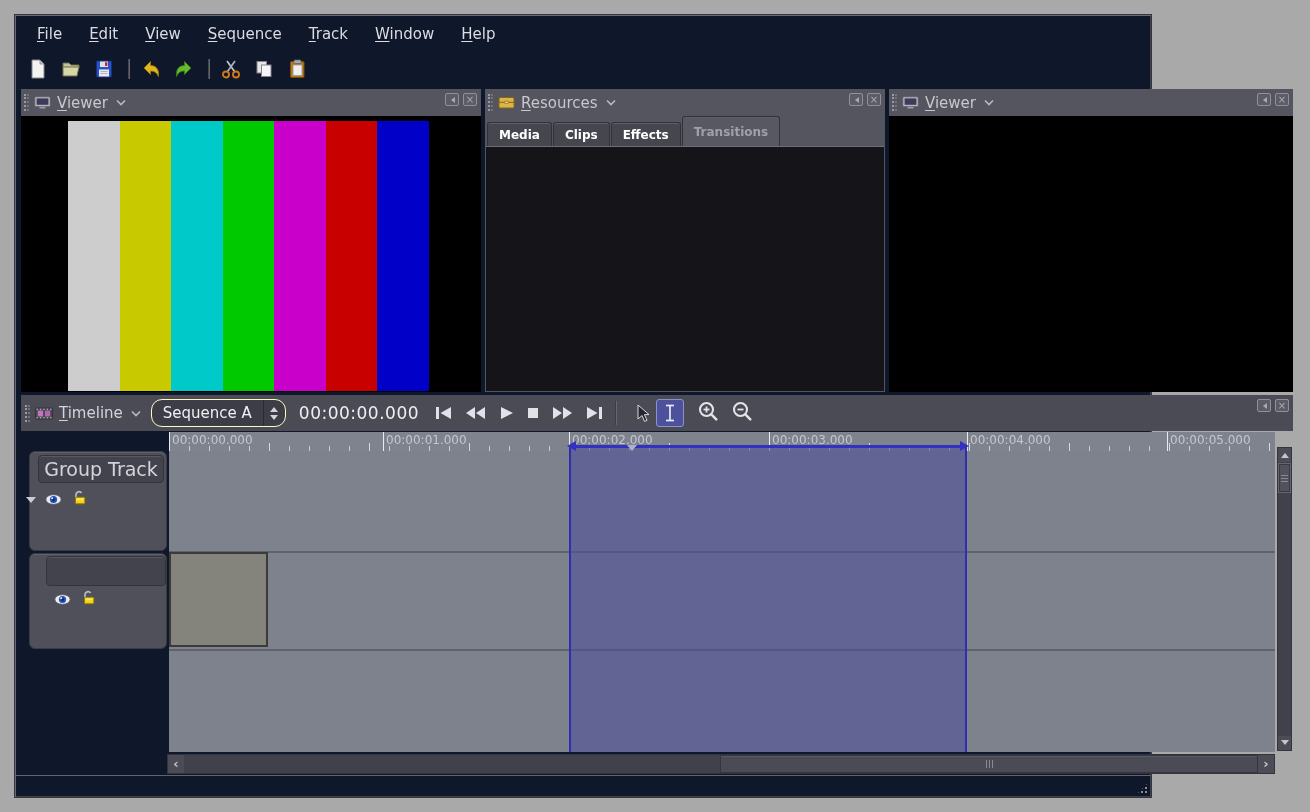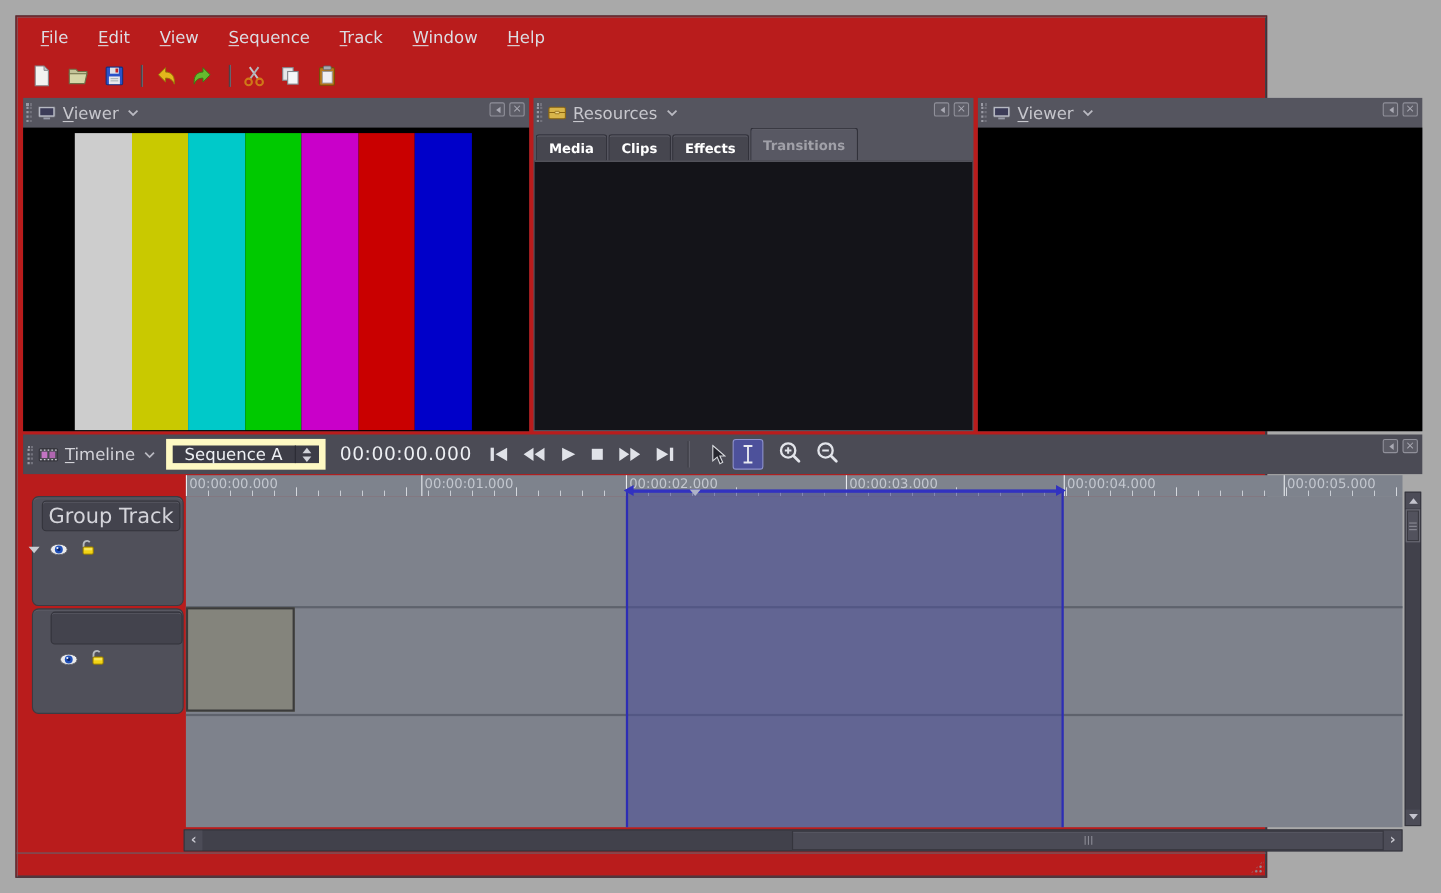--- a/index.html
+++ b/index.html
@@ -5,21 +5,21 @@
   * { box-sizing: border-box; margin: 0; padding: 0; }
   html,body { width:1310px; height:812px; }
   body {
     background:#a9a9a9;
     font-family:"DejaVu Sans","Liberation Sans",sans-serif;
     position:relative; overflow:hidden;
     -webkit-font-smoothing:antialiased;
   }
   .window {
     position:absolute; left:14px; top:14px; width:1138px; height:784px;
-    background:#b91c1c; border:1px solid #36363e;
+    background:#0f172a; border:1px solid #36363e;
     box-shadow: inset 1px 1px 0 #6a6a74, inset -1px -1px 0 #3f3f47;
   }
 
   
   .menubar { position:absolute; left:0; top:0; right:0; height:38px;
     display:flex; align-items:center; padding-left:13px; color:#dcdce2; font-size:15px; }
   .menu-item { padding:5px 9px; margin-right:9px; cursor:default; }
   .mn { text-decoration:underline; text-underline-offset:2px; }
 
   
@@ -56,21 +56,21 @@
     color:#ffffff; font-weight:bold; font-size:12px; padding:1px 11px 0; display:flex; align-items:center; }
   .tab.active { height:30px; background:#585863; color:#a0a0a8; }
   .resources-content { position:absolute; left:1px; right:1px; top:57px; bottom:1px;
     background:#141419; border-top:1px solid #6d6d77; }
 
   
   .timeline { position:absolute; left:6px; top:380px; width:1272px; height:382px; }
   .tl-toolbar { position:relative; height:36px; background:#4b4b55; display:flex; align-items:center;
     color:#d3d3d9; font-size:15px; padding-left:4px; }
   .seq-select { display:flex; align-items:stretch; height:28px; margin-left:10px;
-    background:#3d3d47; border:6px solid #fef9c3; border-radius:0; color:#eef0f4; }
+    background:#3d3d47; border:1px solid #fef9c3; border-radius:11px; color:#eef0f4; }
   .seq-select .val { display:flex; align-items:center; padding:0 11px; }
   .seq-spin { width:22px; border-left:1px solid #2b2b33; display:flex; flex-direction:column;
     align-items:center; justify-content:center; gap:3px; }
   .spin-up   { width:0; height:0; border:4px solid transparent; border-bottom:5px solid #d2d4da; }
   .spin-down { width:0; height:0; border:4px solid transparent; border-top:5px solid #d2d4da; }
   .timecode { font-size:17px; color:#eef0f4; margin-left:13px; letter-spacing:0.5px; }
   .transport { display:flex; align-items:center; gap:12px; margin-left:15px; }
   .t-btn { display:flex; align-items:center; }
   .tl-sep { width:2px; height:24px; border-left:1px solid #3c3c44; border-right:1px solid #676771; margin:0 11px; }
   .tool-btn { width:28px; height:28px; display:flex; align-items:center; justify-content:center; border-radius:3px; }

